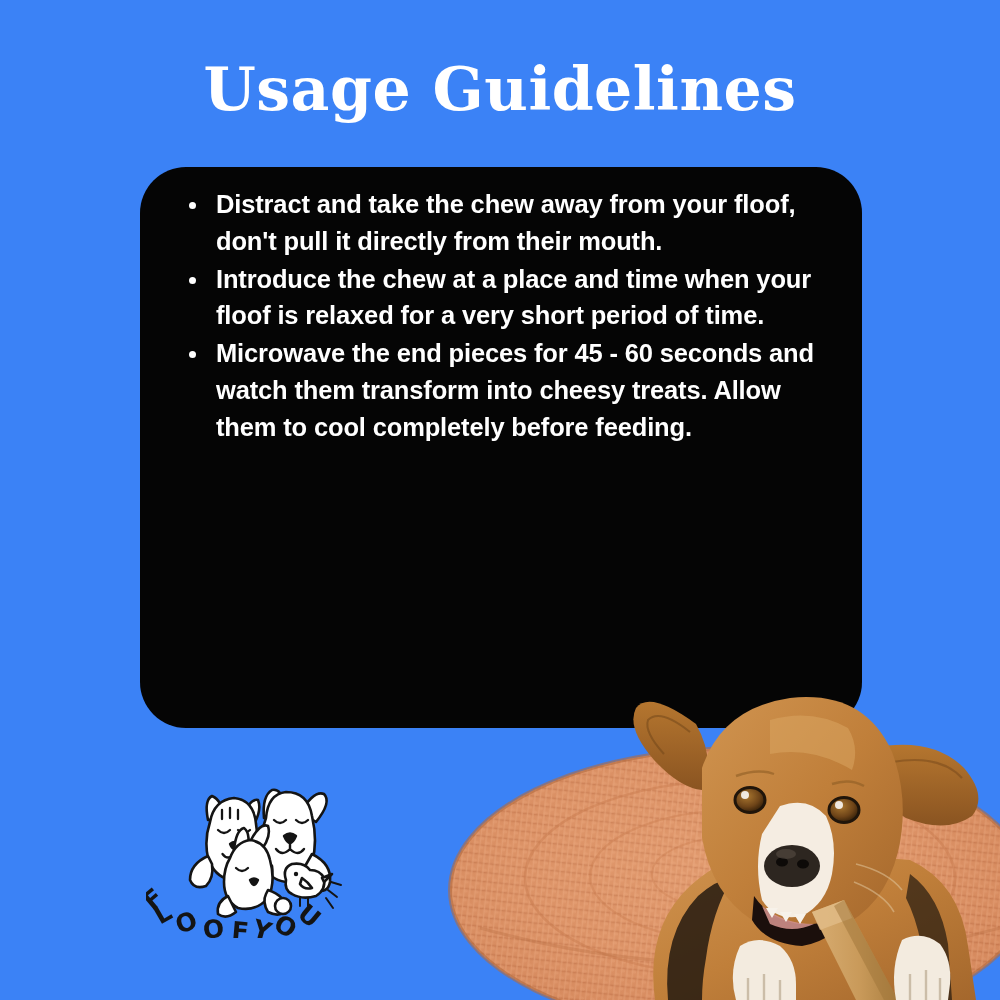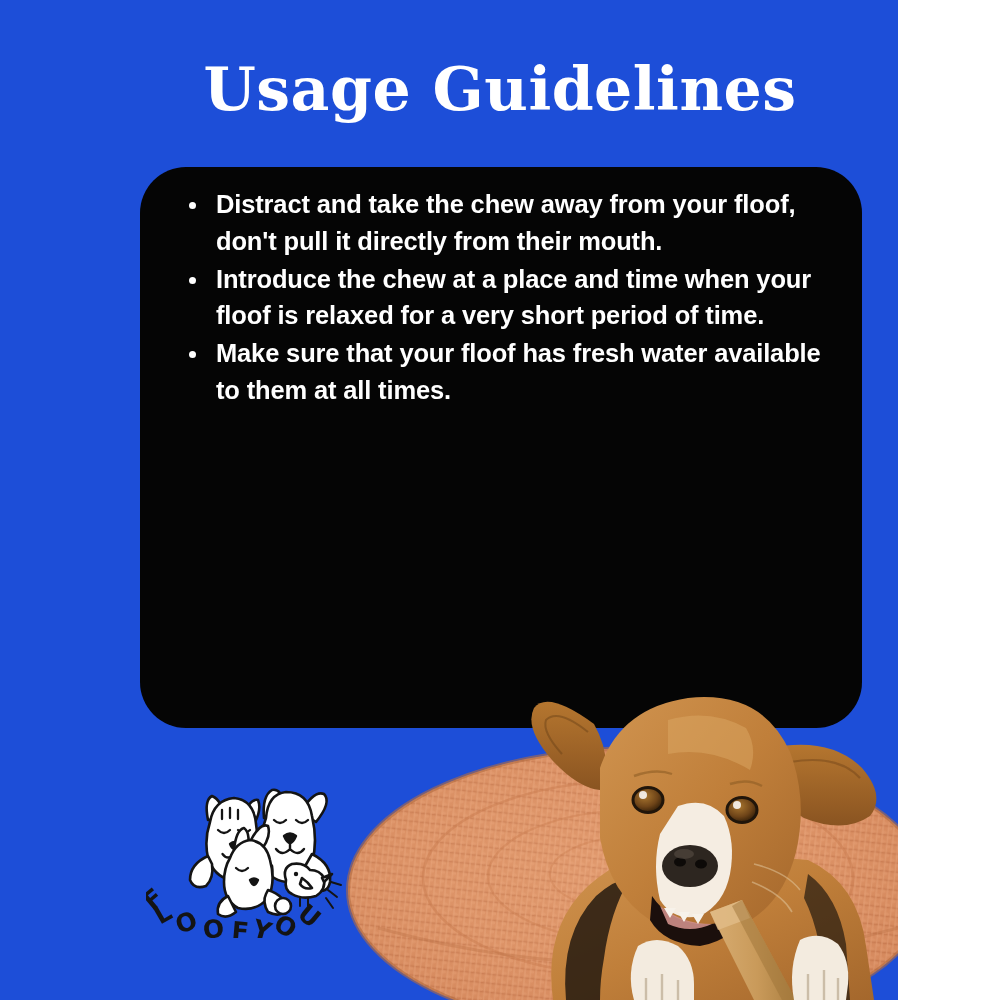--- a/index.html
+++ b/index.html
@@ -3,25 +3,25 @@
 <meta charset="utf-8">
 <title>Usage Guidelines</title>
 <style>
   html, body {
     margin: 0;
     padding: 0;
     background: #ffffff;
   }
   .poster {
     position: relative;
-    width: 898px;
+    width: 1000px;
     height: 1000px;
     overflow: hidden;
     font-family: "Liberation Sans", sans-serif;
-    background: #1d4ed8;
+    background: #3b82f6;
   }
 
   
   .title {
     position: absolute;
     top: 56px;
     left: 0;
     width: 1000px;
     text-align: center;
     font-family: "DejaVu Serif", "Liberation Serif", serif;
@@ -106,21 +106,21 @@
 
 <div class="poster">
 
   <div class="title">Usage Guidelines</div>
 
   <div class="card"></div>
 
   <ul class="bullet-list">
     <li class="bullet-item">Distract and take the chew away from your floof, don't pull it directly from their mouth.</li>
     <li class="bullet-item">Introduce the chew at a place and time when your floof is relaxed for a very short period of time.</li>
-    <li class="bullet-item">Make sure that your floof has fresh water available to them at all times.</li>
+    <li class="bullet-item">Microwave the end pieces for 45 - 60 seconds and watch them transform into cheesy treats. Allow them to cool completely before feeding.</li>
   </ul>
 
   <div class="photo">
     <svg viewBox="0 0 560 372" xmlns="http://www.w3.org/2000/svg">
       <defs>
         <radialGradient id="basketGrad" cx="45%" cy="42%" r="62%">
           <stop offset="0%" stop-color="#e7a479"></stop>
           <stop offset="55%" stop-color="#dc9266"></stop>
           <stop offset="100%" stop-color="#c8764b"></stop>
         </radialGradient>

